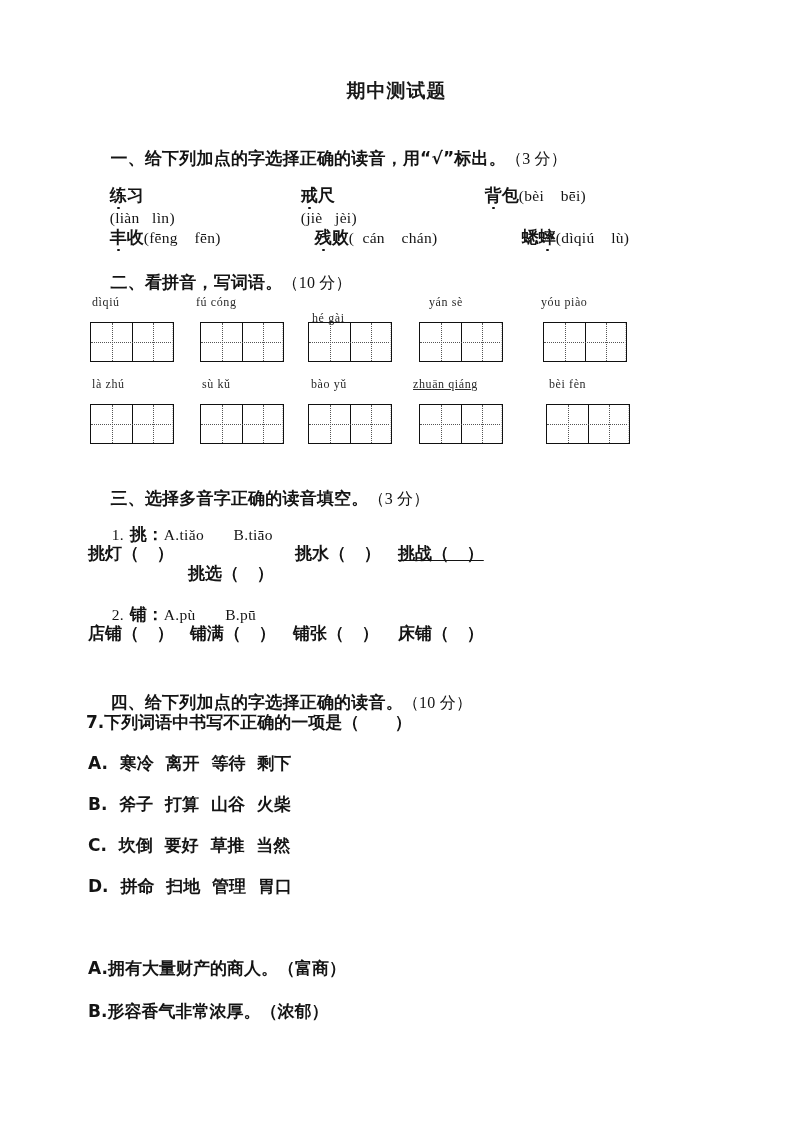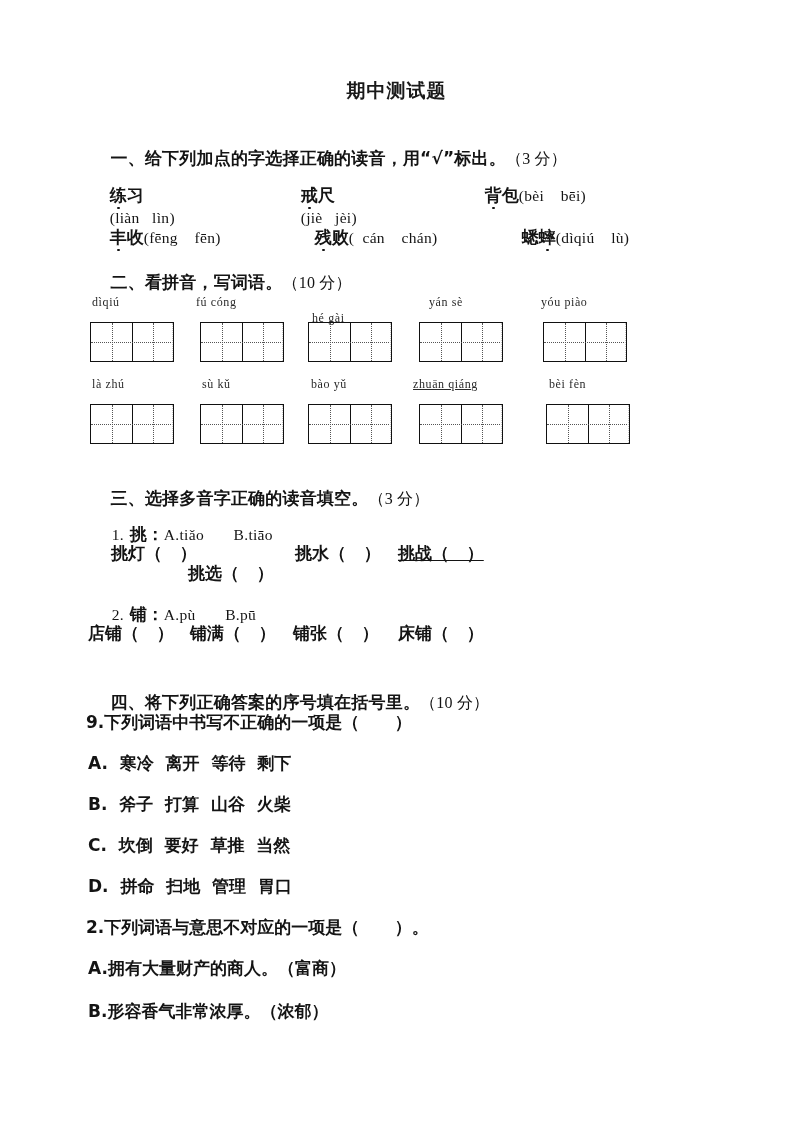--- a/index.html
+++ b/index.html
@@ -257,41 +257,40 @@
     </div>
 
   <div class="line sec-head" style="left:86px; top:467px;">
     <span>三、选择多音字正确的读音填空。</span><span class="pts">（3 分）</span>
   </div>
 
   <div class="line body" style="left:88px; top:503px;">
     <span class="lat">1.</span> <span>挑</span><span>：</span><span class="lat">A.tiǎo</span>     <span class="lat">B.tiāo</span>
   </div>
 
-  <div class="line body" style="left:88px; top:542px;margin-left:23px;">挑灯（   ）</div>
+  <div class="line body" style="left:88px; top:542px;">挑灯（   ）</div>
   <div class="line body" style="left:188px; top:542px;margin-top:20px;">挑选（   ）</div>
   <div class="line body" style="left:295px; top:542px;">挑水（   ）</div>
   <div class="line body" style="left:398px; top:542px;text-decoration:underline;">挑战（   ）</div>
 
   <div class="line body" style="left:88px; top:583px;">
     <span class="lat">2.</span> <span>铺</span><span>：</span><span class="lat">A.pù</span>     <span class="lat">B.pū</span>
   </div>
 
   <div class="line body" style="left:88px; top:622px;">店铺（   ）</div>
   <div class="line body" style="left:190px; top:622px;">铺满（   ）</div>
   <div class="line body" style="left:293px; top:622px;">铺张（   ）</div>
   <div class="line body" style="left:398px; top:622px;">床铺（   ）</div>
 
   <div class="line sec-head" style="left:86px; top:671px;">
-    <span>四、将下列正确答案的序号填在括号里。</span><span class="pts">（10 分）</span>
-  </div>
-
-  <div class="line body" style="left:86px; top:711px;">9.下列词语中书写不正确的一项是（      ）</div>
+    <span>四、给下列加点的字选择正确的读音。</span><span class="pts">（10 分）</span>
+  </div>
+
+  <div class="line body" style="left:86px; top:711px;">7.下列词语中书写不正确的一项是（      ）</div>
   <div class="line body" style="left:88px; top:752px;">A.  寒冷  离开  等待  剩下</div>
   <div class="line body" style="left:88px; top:793px;">B.  斧子  打算  山谷  火柴</div>
   <div class="line body" style="left:88px; top:875px;">D.  拼命  扫地  管理  胃口</div>
   <div class="line body" style="left:88px; top:834px;">C.  坎倒  要好  草推  当然</div>
 
-  <div class="line body" style="left:86px; top:916px;">2.下列词语与意思不对应的一项是（      ）。</div>
   <div class="line body" style="left:88px; top:957px;">A.拥有大量财产的商人。（富商）</div>
   <div class="line body" style="left:88px; top:1000px;">B.形容香气非常浓厚。（浓郁）</div>
 
 </div>
 
 </body></html>

